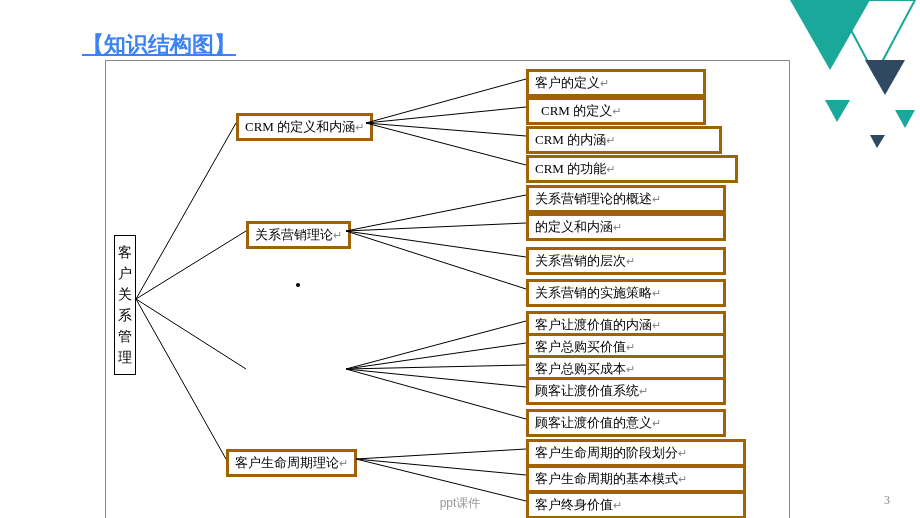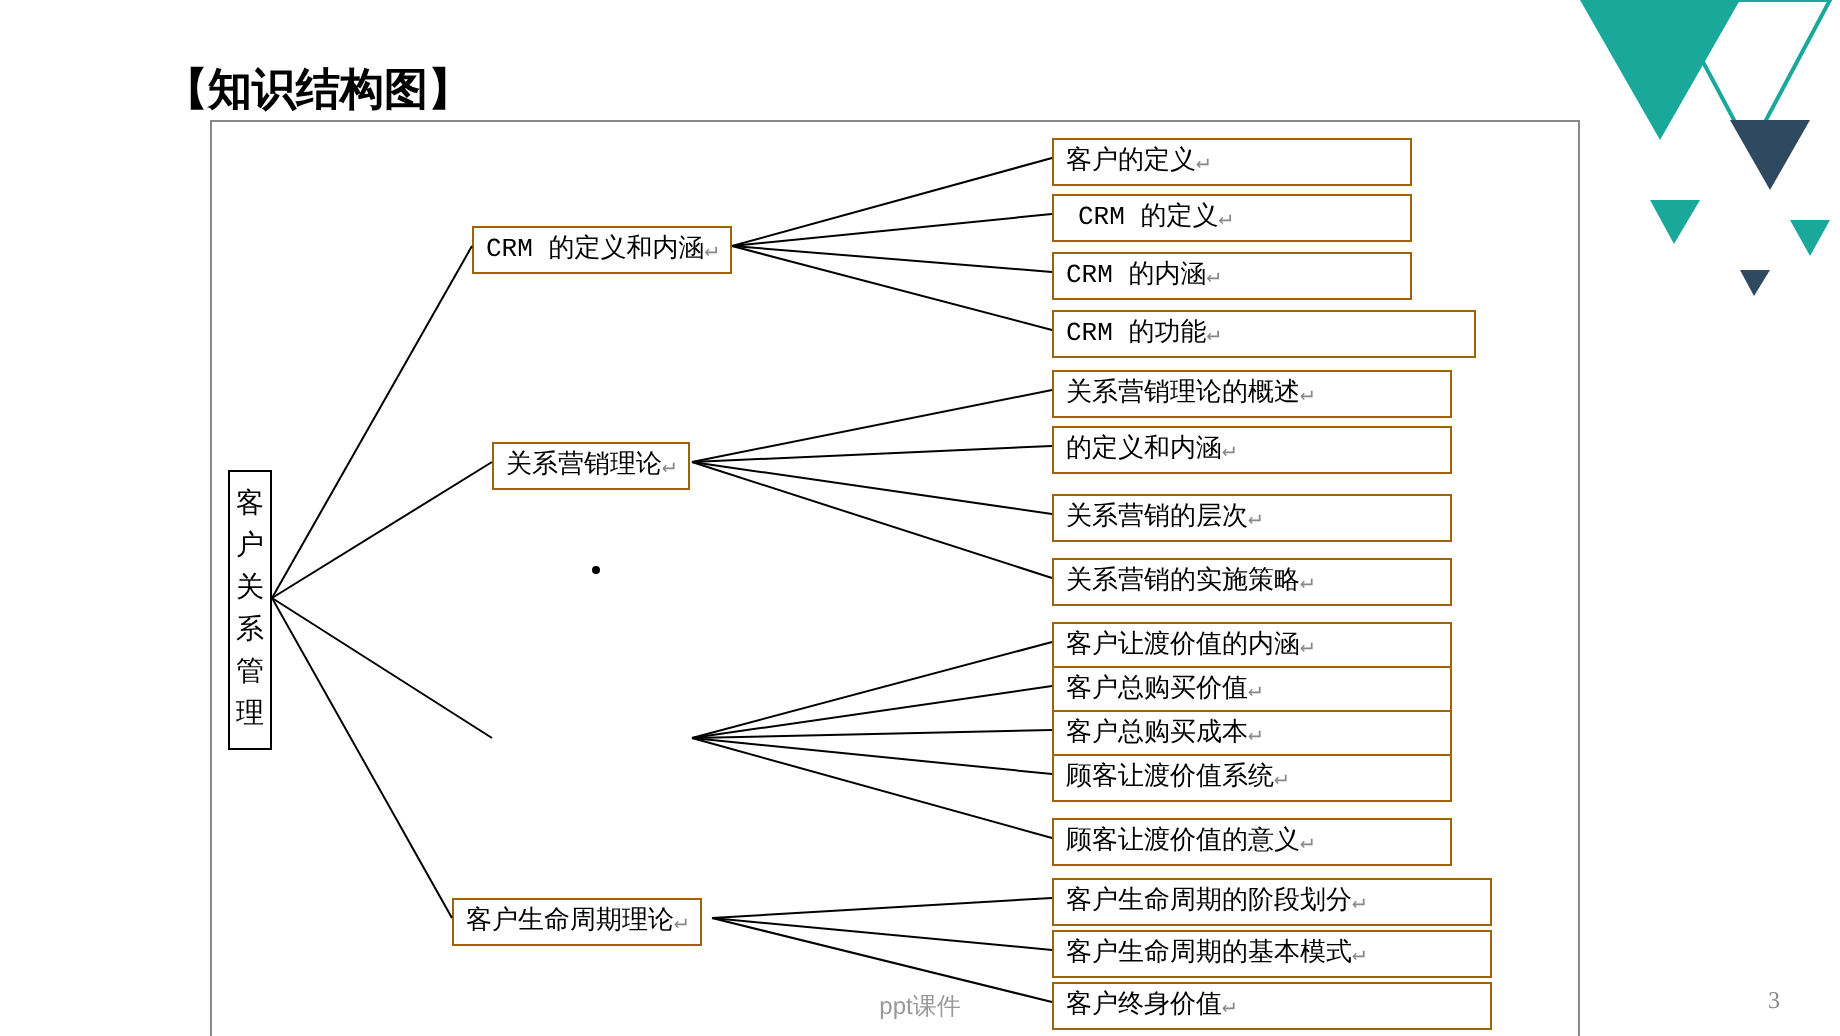--- a/index.html
+++ b/index.html
@@ -10,42 +10,42 @@
     font-family: "SimSun", "宋体", serif;
     position: relative;
     overflow: hidden;
   }
   .title {
     position: absolute;
     top: 30px;
     left: 82px;
     font-size: 22px;
     font-weight: bold;
-    color: #000000;
+    color: #3b82f6;
     font-family: "Microsoft YaHei", sans-serif;
+    text-decoration: underline;
   }
   .diagram-area {
     position: absolute;
     top: 60px;
     left: 105px;
     width: 685px;
     height: 458px;
     border-top: 1px solid #888;
     border-left: 1px solid #888;
     border-right: 1px solid #888;
   }
   .box {
     position: absolute;
-    border: 1px solid #a16207;
+    border: 3px solid #a16207;
     background: #fff;
     font-size: 13px;
     white-space: nowrap;
     padding: 2px 6px;
     line-height: 1.4;
-    font-family: Liberation Mono, monospace;
   }
   .box .ret { color: #888; font-size: 11px; }
   .vbox {
     position: absolute;
     border: 1px solid #000;
     background: #fff;
     font-size: 14px;
     padding: 6px 3px;
     width: 22px;
     text-align: center;
@@ -112,21 +112,21 @@
     <span>管</span>
     <span>理</span>
   </div>
 
   <div class="box" style="left:130px; top:52px;"><span>CRM 的定义和内涵</span><span class="ret">↵</span></div>
   <div class="box" style="left:140px; top:160px;"><span>关系营销理论</span><span class="ret">↵</span></div>
   <div class="box" style="left:120px; top:388px;"><span>客户生命周期理论</span><span class="ret">↵</span></div>
 
   <div class="box" style="left:420px; top:8px; width:180px;"><span>客户的定义</span><span class="ret">↵</span></div>
   <div class="box" style="left:420px; top:36px; width:180px;padding-left:12px;"><span>CRM 的定义</span><span class="ret">↵</span></div>
-  <div class="box" style="left:420px; top:65px; width:180px;"><span>CRM 的内涵</span><span class="ret">↵</span></div>
+  <div class="box" style="left:420px; top:65px; width:196px;"><span>CRM 的内涵</span><span class="ret">↵</span></div>
   <div class="box" style="left:420px; top:94px; width:212px;"><span>CRM 的功能</span><span class="ret">↵</span></div>
 
   <div class="box" style="left:420px; top:124px; width:200px;"><span>关系营销理论的概述</span><span class="ret">↵</span></div>
   <div class="box" style="left:420px; top:152px; width:200px;"><span>的定义和内涵</span><span class="ret">↵</span></div>
   <div class="box" style="left:420px; top:186px; width:200px;"><span>关系营销的层次</span><span class="ret">↵</span></div>
   <div class="box" style="left:420px; top:218px; width:200px;"><span>关系营销的实施策略</span><span class="ret">↵</span></div>
 
   <div class="box" style="left:420px; top:250px; width:200px;"><span>客户让渡价值的内涵</span><span class="ret">↵</span></div>
   <div class="box" style="left:420px; top:272px; width:200px;"><span>客户总购买价值</span><span class="ret">↵</span></div>
   <div class="box" style="left:420px; top:294px; width:200px;"><span>客户总购买成本</span><span class="ret">↵</span></div>

